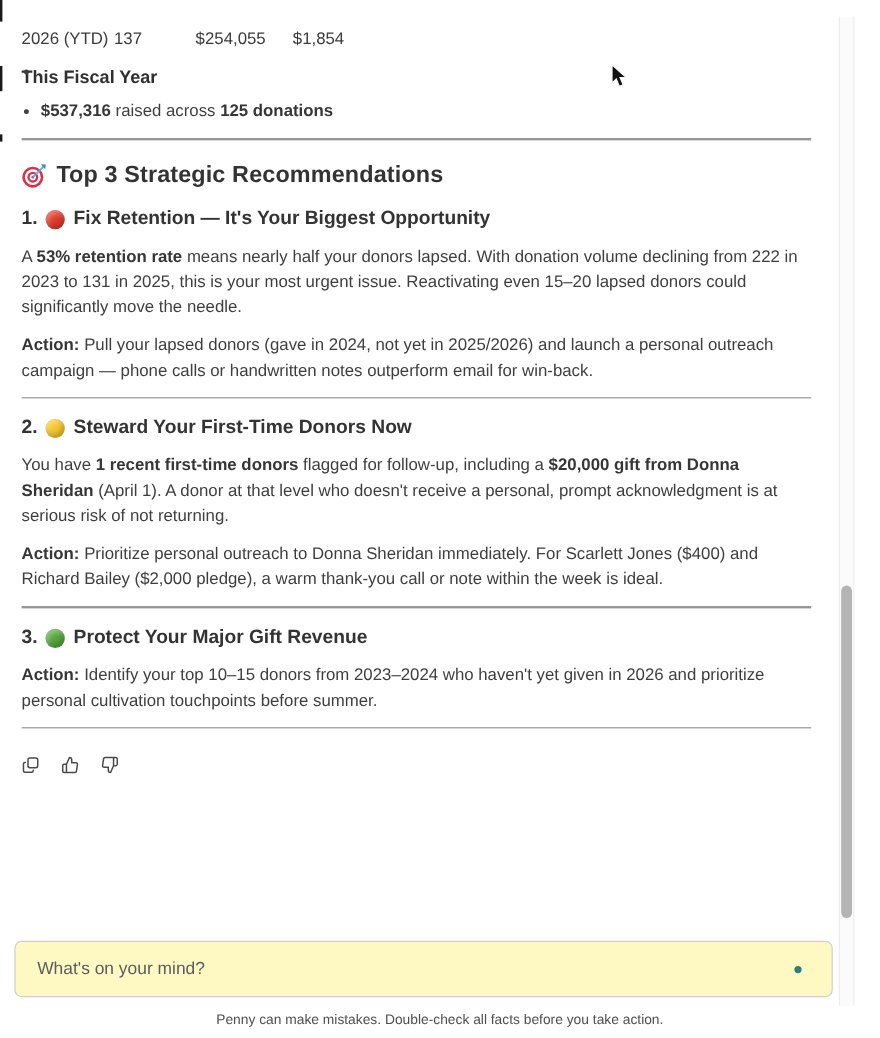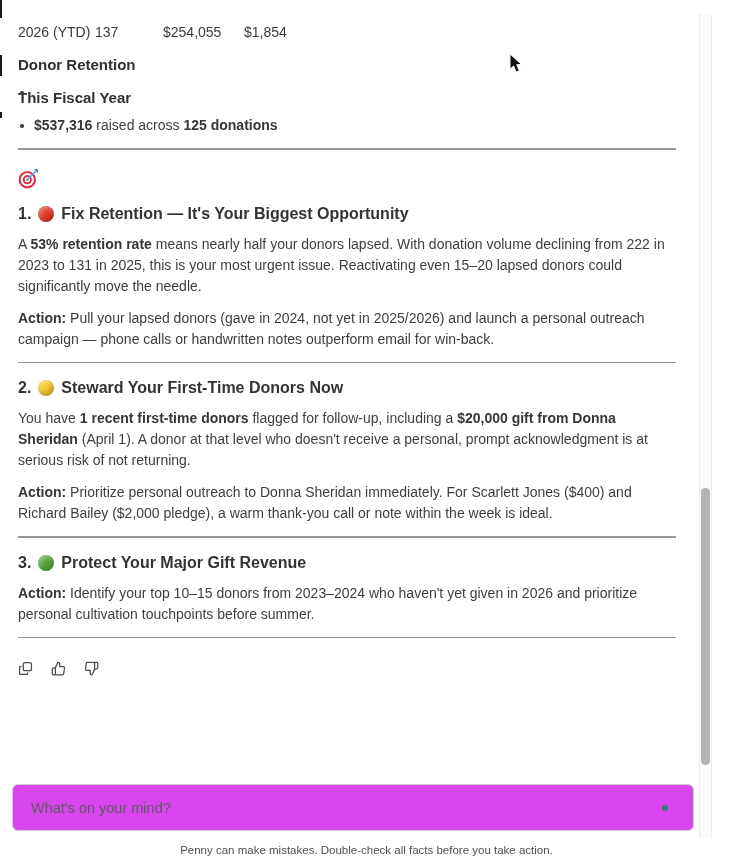--- a/index.html
+++ b/index.html
@@ -26,21 +26,21 @@
   .status-circle{width:16px;height:16px;border-radius:50%;flex:0 0 auto;
     box-shadow:inset -2px -3px 4px rgba(0,0,0,.22), inset 2px 3px 4px rgba(255,255,255,.35);}
   p.body{font-size:14px;line-height:21px;margin:11px 0 0;color:#3e3e3e;}
   p.body strong, ul.blist strong{font-weight:700;color:#363636;}
   
   .actions{margin-top:22px;display:flex;gap:17px;}
   .actions button{background:none;border:none;padding:0;cursor:pointer;width:16px;height:16px;color:#4a4a4a;}
   .actions svg{display:block;width:15px;height:15px;stroke:#4a4a4a;stroke-width:2;fill:none;stroke-linecap:round;stroke-linejoin:round;}
   
   .composer{position:absolute;left:12px;top:784px;width:682px;height:47px;box-sizing:border-box;
-    border:1px solid #cfcfcf;border-radius:6px;background:#d946ef;}
+    border:1px solid #cfcfcf;border-radius:6px;background:#fef9c3;}
   .composer input{width:100%;height:100%;border:none;outline:none;background:transparent;
     box-sizing:border-box;padding:0 60px 0 18px;font-size:14.5px;color:#3e3e3e;
     font-family:"Liberation Sans","DejaVu Sans",sans-serif;}
   .composer input::placeholder{color:#5c5c5c;opacity:1;}
   .status-dot{position:absolute;right:25px;top:50%;transform:translateY(-50%);width:6px;height:6px;border-radius:50%;}
   .disclaimer{position:absolute;top:844px;left:0;width:100%;text-align:center;font-size:11.5px;color:#4f4f4f;}
   
   .sb-track{position:absolute;left:699px;top:14px;width:13px;height:824px;background:#fbfbfb;
     border-left:1px solid #ededed;border-right:1px solid #ededed;box-sizing:border-box;}
   .sb-thumb{position:absolute;left:701px;top:488px;width:9px;height:277px;background:#b4b4b4;border-radius:5px;}
@@ -59,21 +59,20 @@
 
 <div class="content">
 
   <div class="trow">
     <span class="c1">2026 (YTD)</span>
     <span class="c2">137</span>
     <span class="c3">$254,055</span>
     <span class="c4">$1,854</span>
   </div>
 
-  <h4 class="subhead">Donor Retention</h4>
   <ul class="blist">
     <li>
       <span class="bdot"></span>
     </li>
   </ul>
 
   <h4 class="subhead">This Fiscal Year</h4>
   <ul class="blist">
     <li>
       <span class="bdot"></span>
@@ -86,20 +85,21 @@
   <h2 class="rec-title">
     <svg class="target-emoji" viewBox="0 0 36 36">
       <circle cx="16" cy="20" r="15" fill="#dd2e44"></circle>
       <circle cx="16" cy="20" r="11.3" fill="#ffffff"></circle>
       <circle cx="16" cy="20" r="7.8" fill="#dd2e44"></circle>
       <circle cx="16" cy="20" r="4.4" fill="#ffffff"></circle>
       <circle cx="16" cy="20" r="1.9" fill="#dd2e44"></circle>
       <path d="M16.5 19.5 L30.5 5.5" stroke="#55acee" stroke-width="2.6" stroke-linecap="round"></path>
       <path d="M27.5 1.5 L34.5 2 L33.8 8.8 Z" fill="#3b88c3"></path>
     </svg>
+    <span>Top 3 Strategic Recommendations</span>
   </h2>
 
   <h3 class="rec-head">
     <span>1.</span>
     <span class="status-circle" style="background: rgb(226, 59, 43);"></span>
     <span>Fix Retention — It's Your Biggest Opportunity</span>
   </h3>
   <p class="body">A <strong>53% retention rate</strong> means nearly half your donors lapsed. With donation volume declining from 222 in 2023 to 131 in 2025, this is your most urgent issue. Reactivating even 15–20 lapsed donors could significantly move the needle.</p>
   <p class="body"><strong>Action:</strong> Pull your lapsed donors (gave in 2024, not yet in 2025/2026) and launch a personal outreach campaign — phone calls or handwritten notes outperform email for win-back.</p>
 

